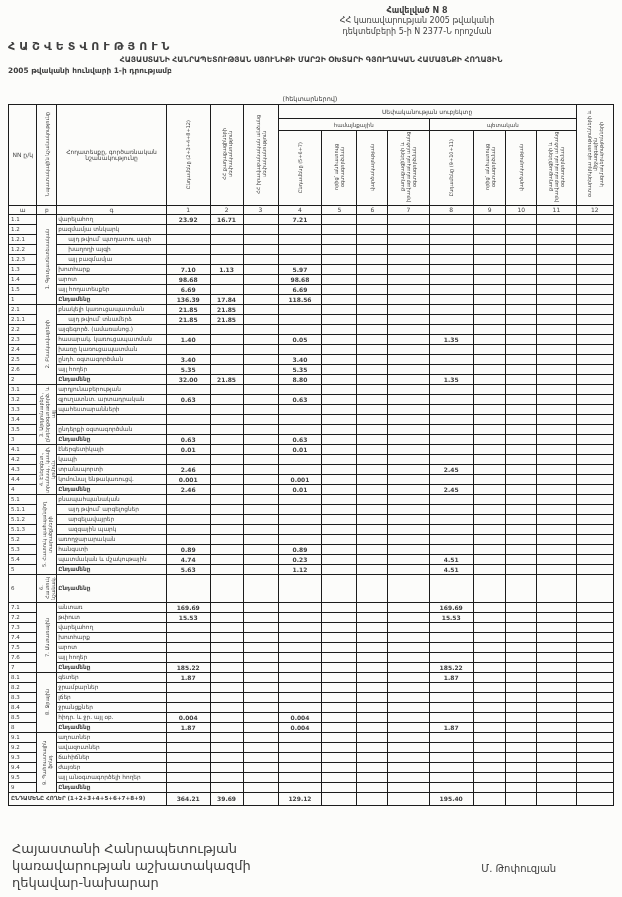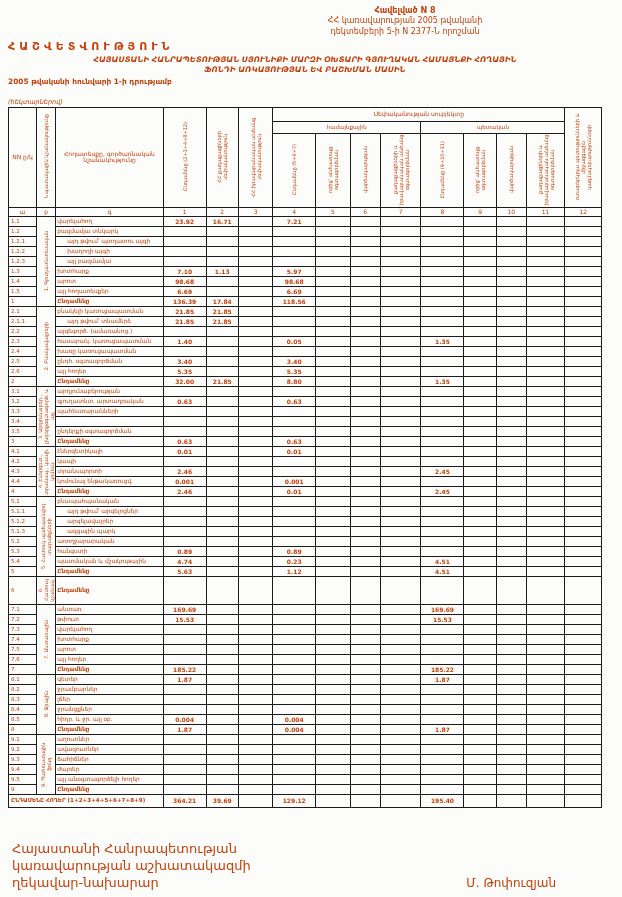--- a/index.html
+++ b/index.html
@@ -6,43 +6,43 @@
   html, body { margin: 0; padding: 0; }
   body {
     width: 622px; height: 897px;
     background: #d8d8d4;
     font-family: "DejaVu Sans", sans-serif;
   }
   .page {
     position: relative;
     width: 622px; height: 897px;
     background: #fcfcfa;
-    color: #c2410c;
+    color: #404040;
     overflow: hidden;
-    padding: 6px 20px 0 8px;
+    padding: 6px 8px 0 8px;
   }
   
   .appendix {
     width: 250px;
     margin: 0 72px 3px auto;
     text-align: center;
     font-size: 8px;
     line-height: 1.3;
   }
   .appendix .b { font-weight: bold; }
   .title {
     text-align: left;
     font-size: 11px;
     font-weight: bold;
     letter-spacing: 4px;
     margin: 2px 0 2px 0;
   }
-  .sub  { text-align: center; font-size: 7.6px; font-weight: bold; line-height: 1.35; font-style: italic; }
+  .sub  { text-align: center; font-size: 7.6px; font-weight: bold; line-height: 1.35; }
   .sub2 { font-size: 7.4px; font-weight: bold; margin-top: 1px; }
-  .units { text-align: left; font-size: 6.5px; font-style: italic; margin: 12px 2px 1px 0; }
+  .units { text-align: center; font-size: 6.5px; margin: 20px 2px 1px 0; }
   
   table { border-collapse: collapse; table-layout: fixed; width: 100%; }
   th, td {
     border: 1px solid #1c1c1c;
     padding: 0 1px;
     font-weight: normal;
     overflow: hidden;
     vertical-align: middle;
   }
   thead th { font-size: 5px; text-align: center; line-height: 1.12; }
@@ -74,38 +74,37 @@
   td.glabel { text-align: left; padding-left: 2px; font-size: 5.6px; white-space: nowrap; font-weight: bold; }
   
   .footer-block {
     position: absolute;
     left: 12px; bottom: 5px;
     font-size: 13px;
     line-height: 1.3;
   }
   .signature {
     position: absolute;
-    right: 66px; bottom: 7px;
-    font-size: 12px;
+    right: 66px; bottom: 23px;
+    font-size: 10px;
   }
 </style>
 </head>
 <body>
 
 <div class="page">
 
   <div class="appendix">
     <div class="b">Հավելված N 8</div>
     <div>ՀՀ կառավարության 2005 թվականի</div>
     <div>դեկտեմբերի 5-ի N 2377-Ն որոշման</div>
   </div>
 
   <div class="title">ՀԱՇՎԵՏՎՈՒԹՅՈՒՆ</div>
   <div class="sub">ՀԱՅԱՍՏԱՆԻ ՀԱՆՐԱՊԵՏՈՒԹՅԱՆ ՍՅՈՒՆԻՔԻ ՄԱՐԶԻ ՕԽՏԱՐԻ ԳՅՈՒՂԱԿԱՆ ՀԱՄԱՅՆՔԻ ՀՈՂԱՅԻՆ</div>
-  <div class="sub">ՖՈՆԴԻ ԱՌԿԱՅՈՒԹՅԱՆ ԵՎ ԲԱՇԽՄԱՆ ՄԱՍԻՆ</div>
   <div class="sub2">2005 թվականի հունվարի 1-ի դրությամբ</div>
   <div class="units">(հեկտարներով)</div>
 
   <table>
     <colgroup>
       <col style="width:26px">
         <col style="width:18px">
         <col style="width:100px">
       <col style="width:40px">
         <col style="width:30px">

